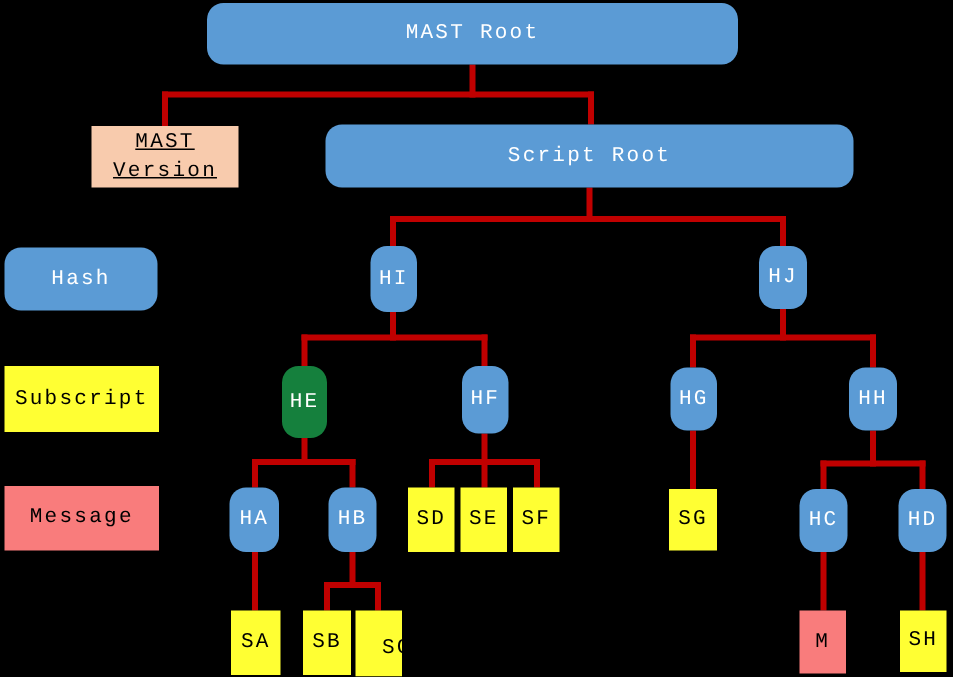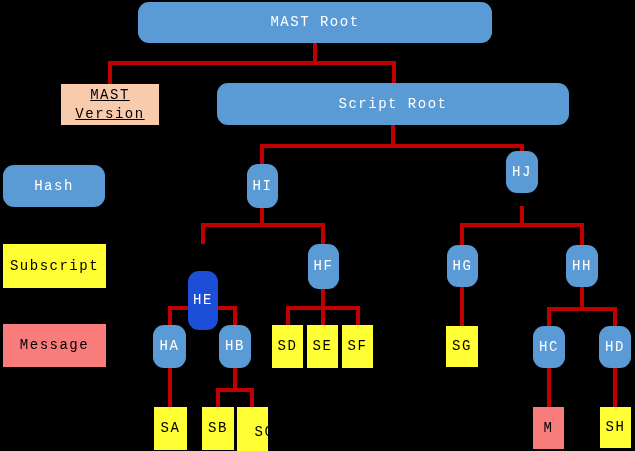--- a/index.html
+++ b/index.html
@@ -81,24 +81,24 @@
 
   <div class="line" style="left: 547px; top: 368px; width: 4px; height: 39px; background: rgb(192, 0, 0);"></div>
   <div class="line" style="left: 613px; top: 368px; width: 4px; height: 39px; background: rgb(192, 0, 0);"></div>
 
   <div class="node blue" style="left: 138px; top: 2px; width: 354px; height: 41px; background: rgb(91, 155, 213); color: rgb(255, 255, 255);">MAST Root</div>
   <div class="node peach" style="left: 61px; top: 84px; width: 98px; height: 41px; background: rgb(248, 203, 173); color: rgb(0, 0, 0); text-decoration: underline;">MAST Version</div>
   <div class="node blue" style="left: 217px; top: 83px; width: 352px; height: 42px; background: rgb(91, 155, 213); color: rgb(255, 255, 255);">Script Root</div>
 
   <div class="node blue" style="left: 3px; top: 165px; width: 102px; height: 42px; background: rgb(91, 155, 213); color: rgb(255, 255, 255);">Hash</div>
   <div class="node blue" style="left: 247px; top: 164px; width: 31px; height: 44px; background: rgb(91, 155, 213); color: rgb(255, 255, 255);">HI</div>
-  <div class="node blue" style="left: 506px; top: 151px; width: 32px; height: 42px; background: rgb(91, 155, 213); color: rgb(255, 255, 255);">HJ</div>
+  <div class="node blue" style="left: 506px; top: 164px; width: 32px; height: 42px; background: rgb(91, 155, 213); color: rgb(255, 255, 255);">HJ</div>
 
   <div class="node yellow" style="left: 3px; top: 244px; width: 103px; height: 44px; background: rgb(255, 255, 51); color: rgb(0, 0, 0);">Subscript</div>
-  <div class="node blue" style="left: 188px; top: 244px; width: 30px; height: 59px; background: #1d4ed8; color: rgb(255, 255, 255); margin-top: 27px;">HE</div>
+  <div class="node blue" style="left: 188px; top: 244px; width: 30px; height: 48px; background: #15803d; color: rgb(255, 255, 255);">HE</div>
   <div class="node blue" style="left: 308px; top: 244px; width: 31px; height: 45px; background: rgb(91, 155, 213); color: rgb(255, 255, 255);">HF</div>
   <div class="node blue" style="left: 447px; top: 245px; width: 31px; height: 42px; background: rgb(91, 155, 213); color: rgb(255, 255, 255);">HG</div>
   <div class="node blue" style="left: 566px; top: 245px; width: 32px; height: 42px; background: rgb(91, 155, 213); color: rgb(255, 255, 255);">HH</div>
 
   <div class="node pink" style="left: 3px; top: 324px; width: 103px; height: 43px; background: rgb(249, 124, 124); color: rgb(0, 0, 0);">Message</div>
   <div class="node blue" style="left: 153px; top: 325px; width: 33px; height: 43px; background: rgb(91, 155, 213); color: rgb(255, 255, 255);">HA</div>
   <div class="node blue" style="left: 219px; top: 325px; width: 32px; height: 43px; background: rgb(91, 155, 213); color: rgb(255, 255, 255);">HB</div>
   <div class="node yellow" style="left: 272px; top: 325px; width: 31px; height: 43px; background: rgb(255, 255, 51); color: rgb(0, 0, 0);">SD</div>
   <div class="node yellow" style="left: 307px; top: 325px; width: 31px; height: 43px; background: rgb(255, 255, 51); color: rgb(0, 0, 0);">SE</div>
   <div class="node yellow" style="left: 342px; top: 325px; width: 31px; height: 43px; background: rgb(255, 255, 51); color: rgb(0, 0, 0);">SF</div>

